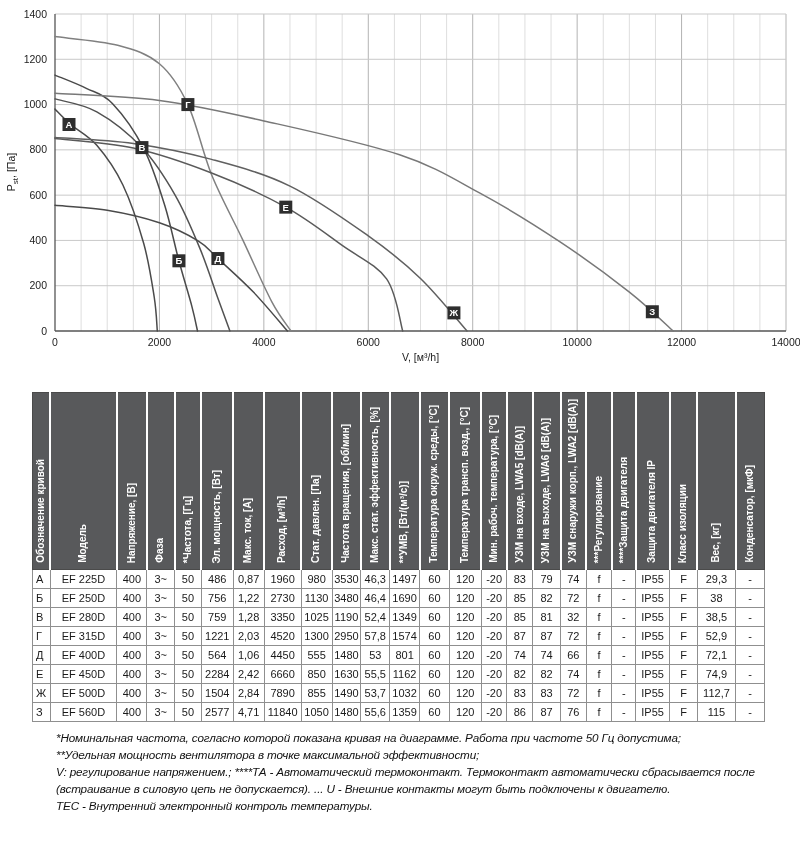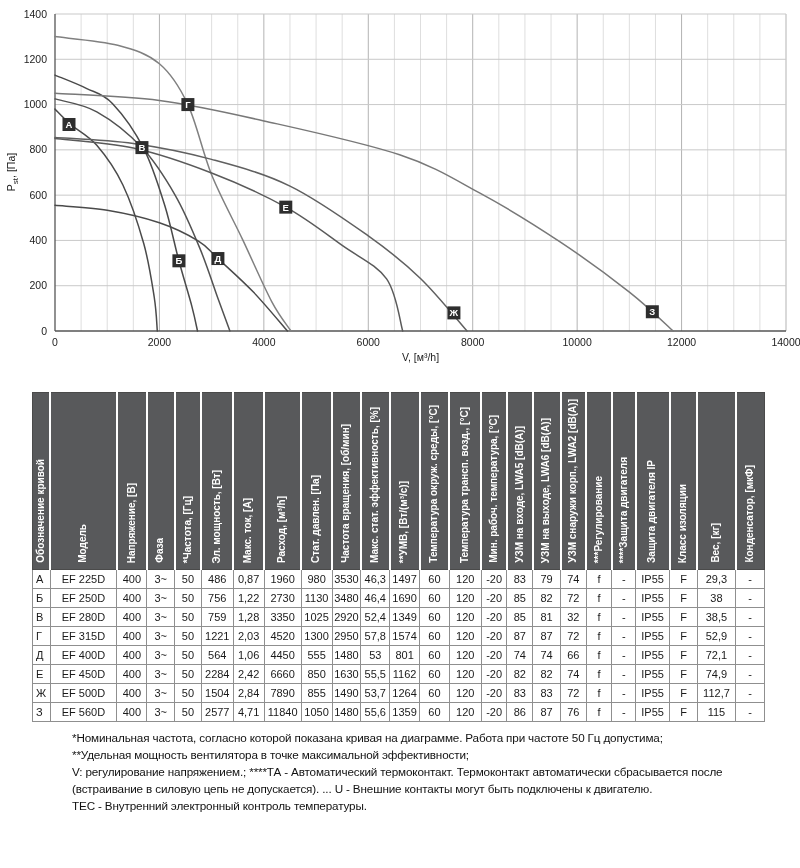--- a/index.html
+++ b/index.html
@@ -21,21 +21,21 @@
   table.spec th .vt{
     writing-mode:vertical-rl;transform:rotate(180deg);margin:0 auto;
     color:#ffffff;font-size:10px;font-weight:bold;white-space:nowrap;line-height:1.05;
   }
   table.spec td{
     border:1px solid #8f8f8f;text-align:center;font-size:11px;height:18px;
     padding:0 1px;background:#ffffff;color:#1a1a1a;overflow:hidden;white-space:nowrap;
   }
   table.spec td.first{text-align:left;padding-left:3px;}
 
-  #footnotes{position:absolute;left:72px;top:729px;width:726px;}
+  #footnotes{position:absolute;left:56px;top:729px;width:726px;font-style:italic;}
   #footnotes .fline{
     font-size:11.7px;line-height:17px;letter-spacing:-0.15px;color:#111;white-space:nowrap;
   }
 </style>
 </head>
 <body>
 
 <div id="chart-wrap">
     <svg width="800" height="378">
       <line x1="81.10714285714286" y1="14" x2="81.10714285714286" y2="331" stroke="#dedede" stroke-width="1"></line>
@@ -280,21 +280,21 @@
         <tr>
           <td class="first">В</td>
           <td>EF 280D</td>
           <td>400</td>
           <td>3~</td>
           <td>50</td>
           <td>759</td>
           <td>1,28</td>
           <td>3350</td>
           <td>1025</td>
-          <td>2920</td>
+          <td>1190</td>
           <td>52,4</td>
           <td>1349</td>
           <td>60</td>
           <td>120</td>
           <td>-20</td>
           <td>85</td>
           <td>81</td>
           <td>32</td>
           <td>f</td>
           <td>-</td>
@@ -386,21 +386,21 @@
           <td>EF 500D</td>
           <td>400</td>
           <td>3~</td>
           <td>50</td>
           <td>1504</td>
           <td>2,84</td>
           <td>7890</td>
           <td>855</td>
           <td>1490</td>
           <td>53,7</td>
-          <td>1264</td>
+          <td>1032</td>
           <td>60</td>
           <td>120</td>
           <td>-20</td>
           <td>83</td>
           <td>83</td>
           <td>72</td>
           <td>f</td>
           <td>-</td>
           <td>IP55</td>
           <td>F</td>

